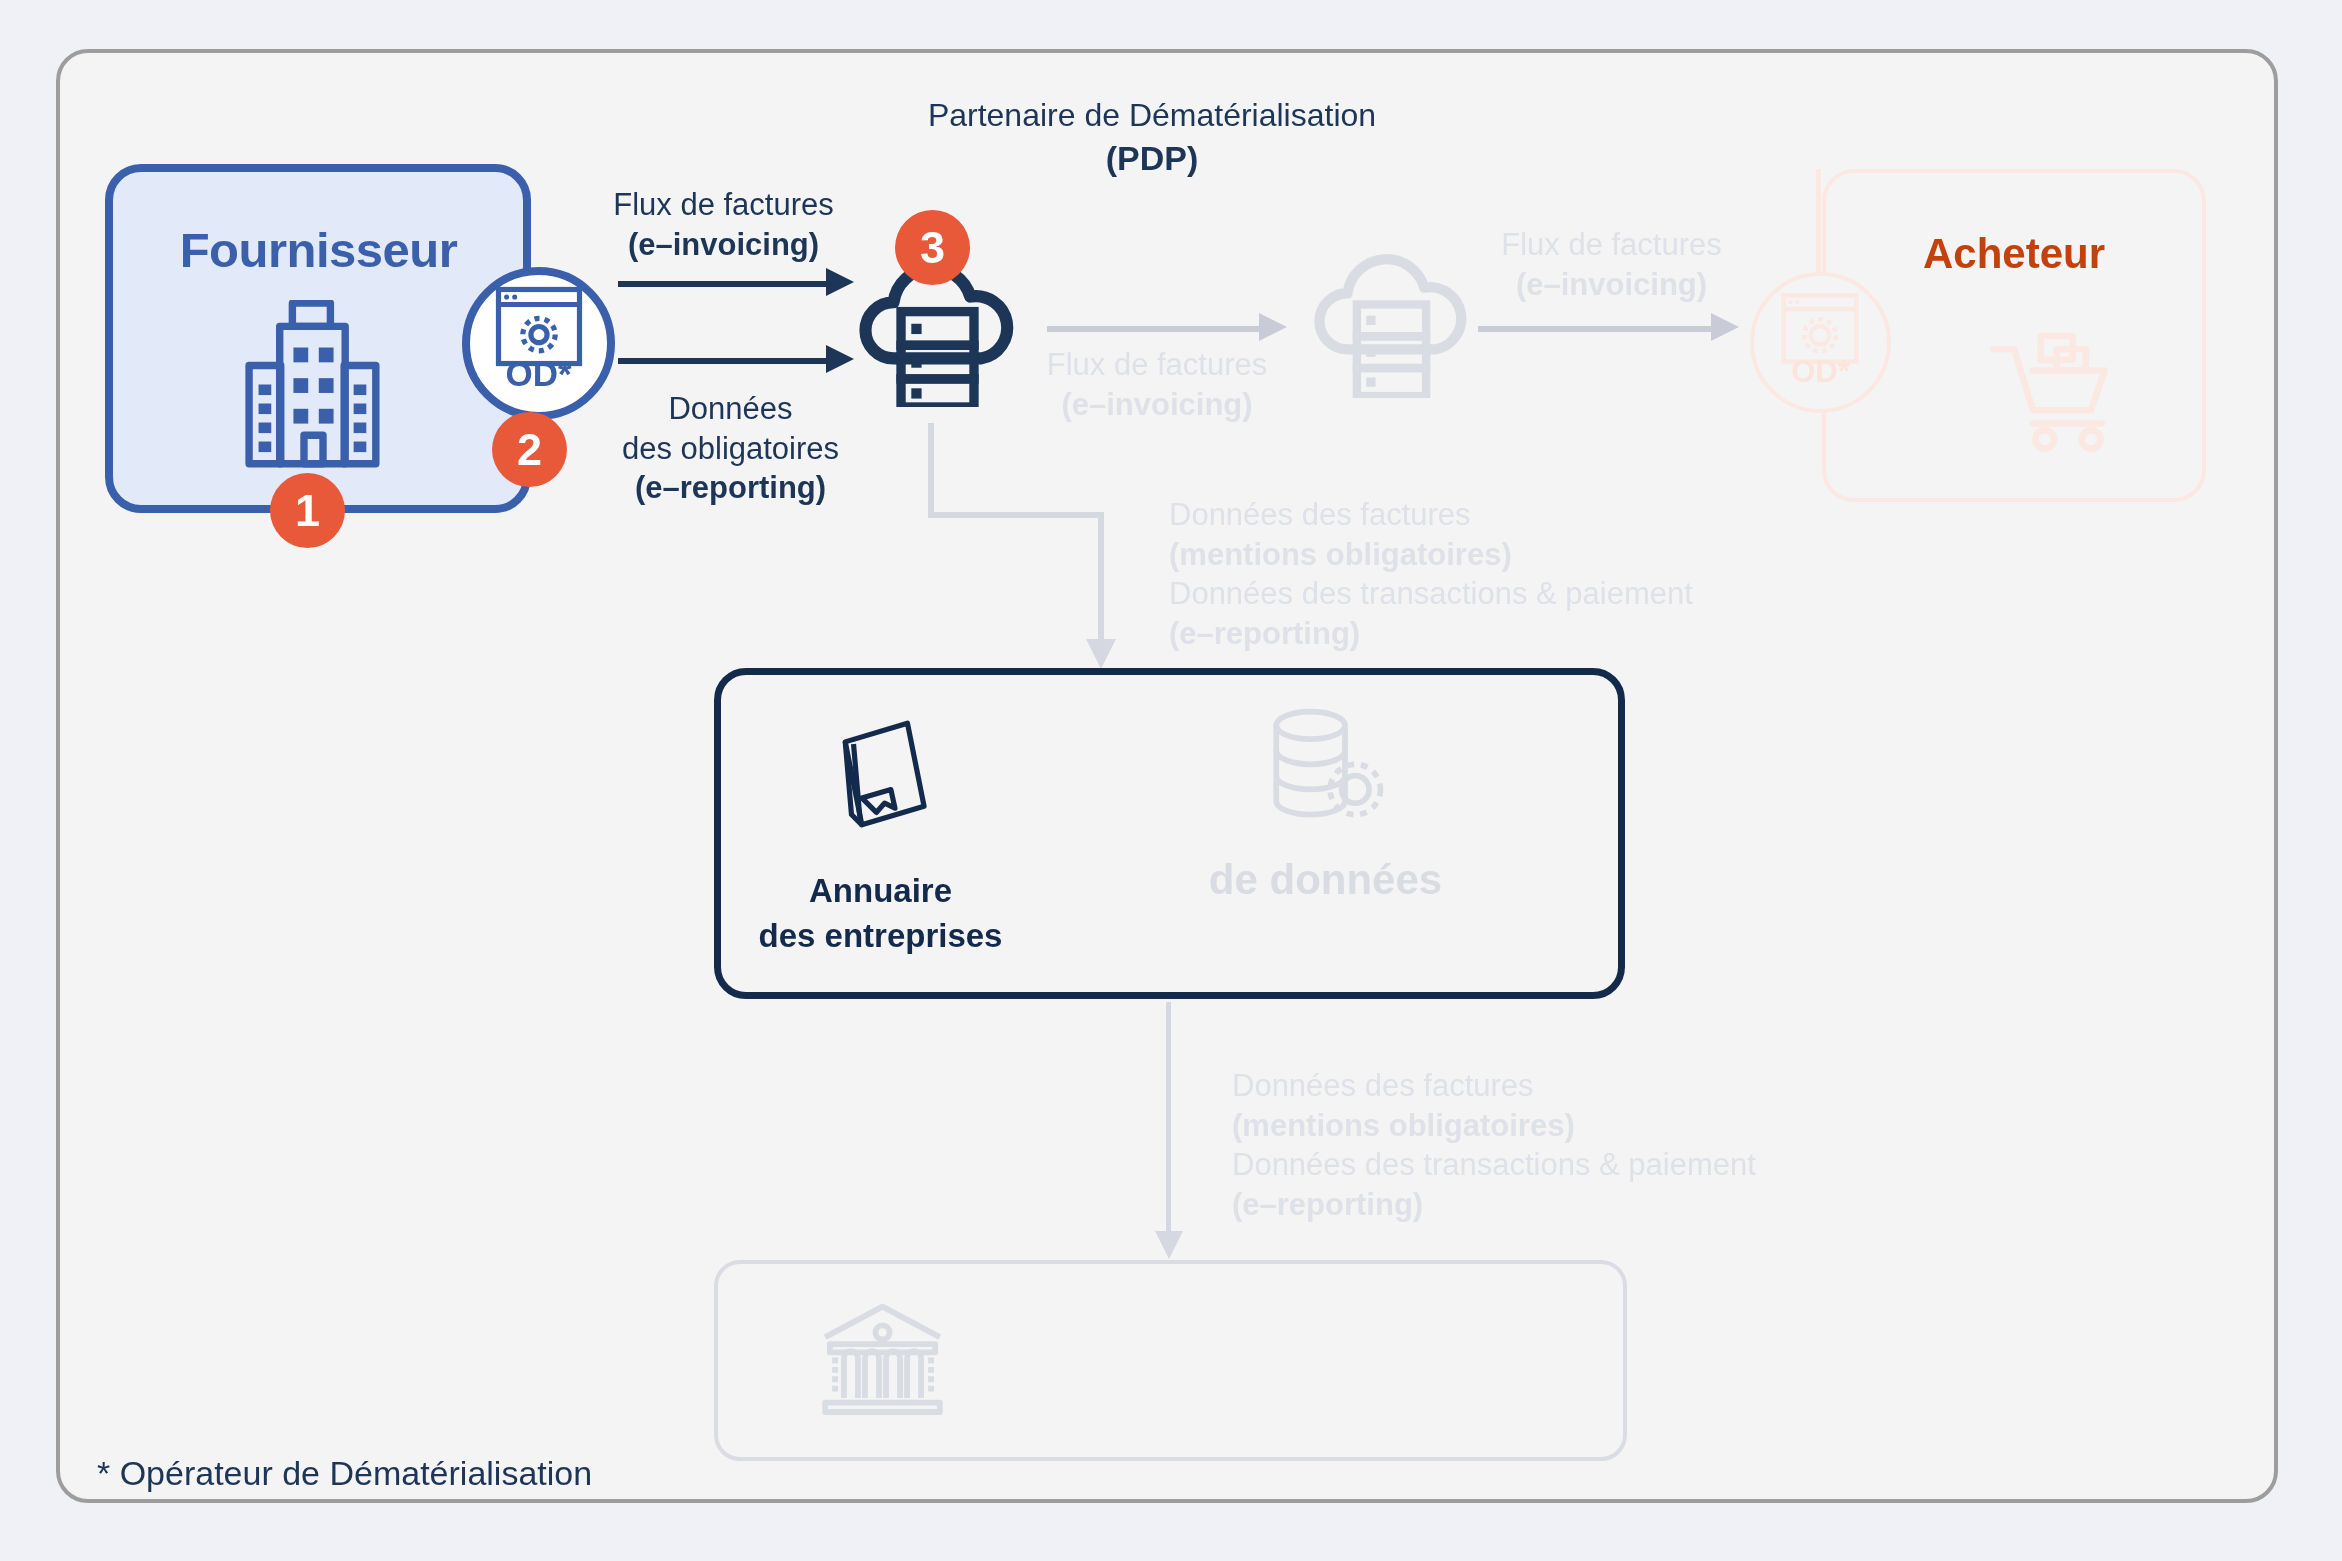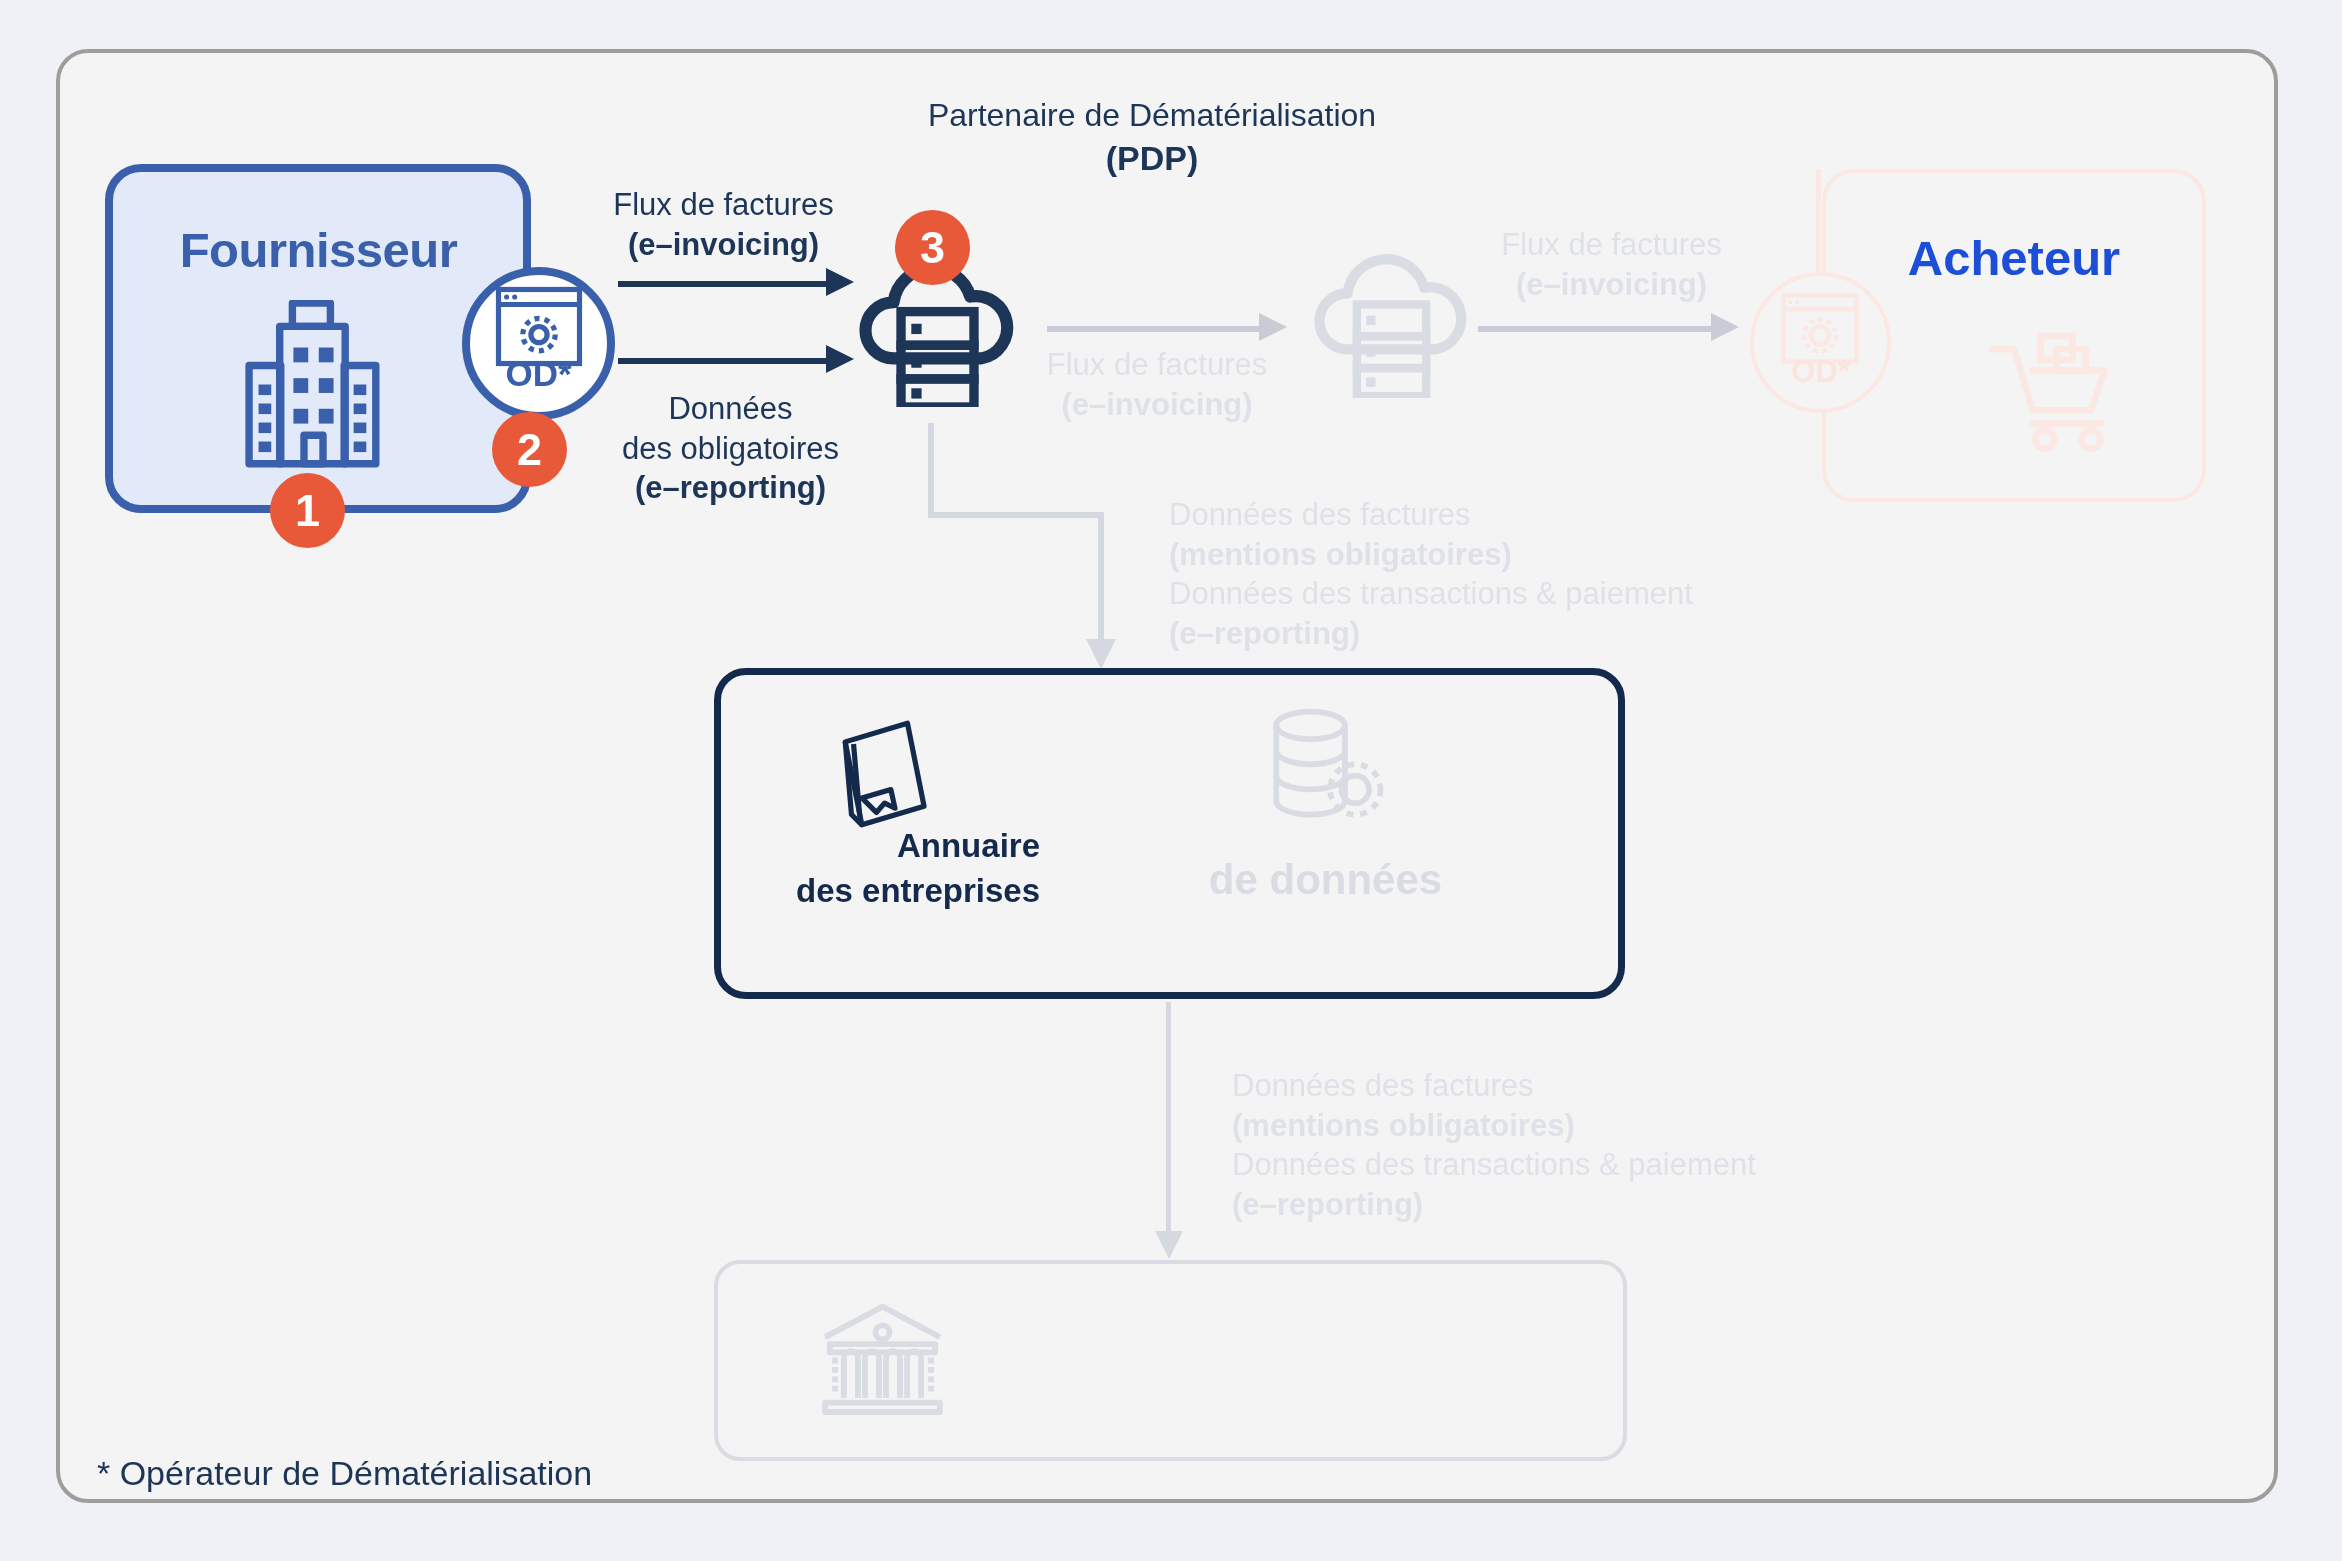--- a/index.html
+++ b/index.html
@@ -120,22 +120,22 @@
   #annuaire-box {
     left: 714px; top: 668px;
     width: 911px; height: 331px;
     border: 7.5px solid #142a4c;
     border-radius: 32px;
     box-sizing: border-box;
     background: transparent;
   }
   #book-icon { left: 829px; top: 717px; width: 103px; height: 112px; }
   #annuaire-label {
-    left: 721px; top: 824px; width: 319px;
-    text-align: right;
+    left: 721px; top: 869px; width: 319px;
+    text-align: center;
     color: #142a4c;
     font-size: 33px; font-weight: bold; line-height: 1.35;
   }
   #db-icon { left: 1255px; top: 707px; width: 141px; height: 126px; }
   #concentrateur-label {
     left: 1110px; top: 853px; width: 431px;
     text-align: center;
     color: #dadce4;
     font-size: 42px; font-weight: bold; line-height: 1.3;
   }
@@ -159,22 +159,22 @@
   #acheteur-box {
     left: 1822px; top: 169px;
     width: 384px; height: 333px;
     border: 4.7px solid #fbe8e2;
     border-radius: 32px;
     box-sizing: border-box;
   }
   #acheteur-label {
     left: 1822px; top: 230px; width: 384px;
     text-align: center;
-    color: #1d4ed8;
-    font-size: 49px; font-weight: bold;
+    color: #c2410c;
+    font-size: 42px; font-weight: bold;
   }
   #cart-icon { left: 1986px; top: 328px; width: 136px; height: 126px; }
   #od-circle-2 {
     left: 1750px; top: 272px;
     width: 141px; height: 141px;
     border: 4.7px solid #fbe8e2;
     border-radius: 50%;
     box-sizing: border-box;
     background: #f4f4f4;
   }

